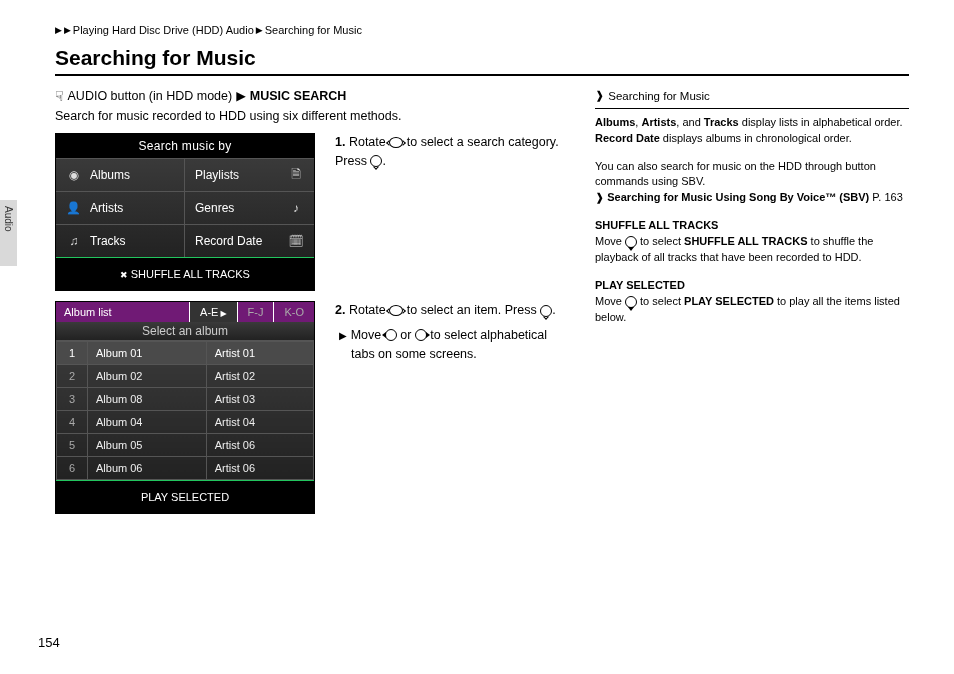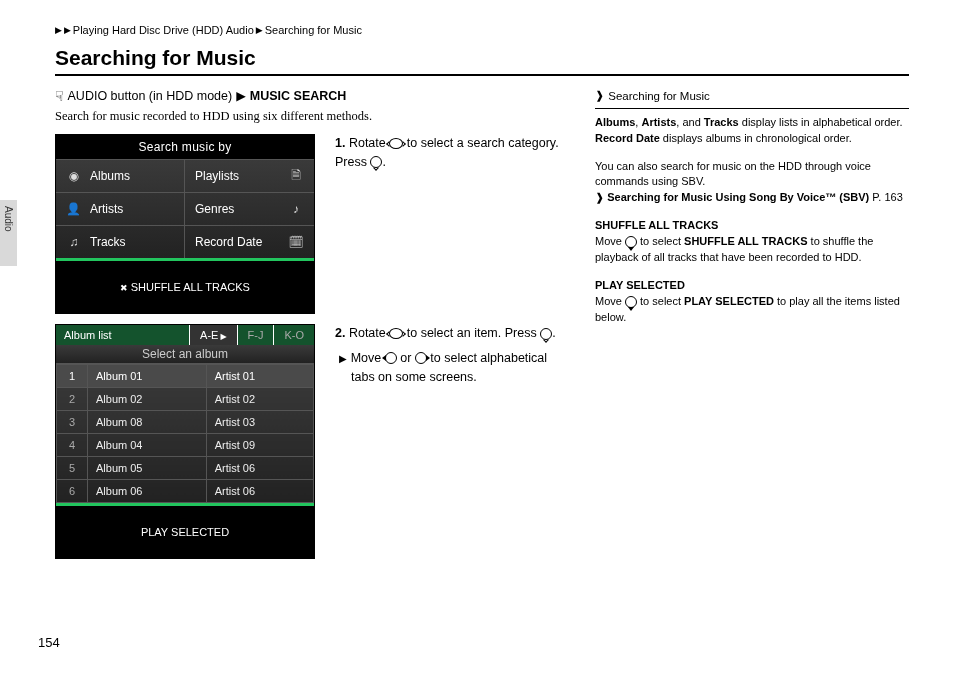--- a/index.html
+++ b/index.html
@@ -41,21 +41,21 @@
   .left-col { width: 510px; }
   .right-col { flex: 1; font-size: 11px; line-height: 1.45; }
   .cmdline {
     font-size: 12.5px;
     margin-bottom: 6px;
     display: flex;
     align-items: center;
     gap: 4px;
     flex-wrap: wrap;
   }
-  .intro { font-size: 12.5px; margin-bottom: 10px; font-family: Liberation Serif, serif; }
+  .intro { font-size: 12.5px; margin-bottom: 10px; }
   .body-row { display: flex; gap: 20px; margin-bottom: 10px; }
   .shot-wrap { flex: 0 0 260px; }
   .step-text { flex: 1; font-size: 12.5px; line-height: 1.5; }
   .step-text .tri { font-size: 10px; margin-right: 4px;}
   .step-num { font-weight: 700; }
   .sub-ind { padding-left: 16px; text-indent: -12px; margin-top:6px;}
   .screenshot {
     background: #1b1b1b;
     color: #fff;
     font-size: 11px;
@@ -85,26 +85,26 @@
   }
   .ss-cell:nth-child(2n){ border-right:none; justify-content: space-between;}
   .ss-icon {
     width: 16px; height: 16px;
     display: inline-flex; align-items:center; justify-content:center;
     font-size: 12px; color:#ddd;
   }
   .ss-footer {
     background: #000;
     text-align: center;
-    padding: 20px 0;
+    padding: 10px 0;
     font-size: 11px;
-    border-top: 3px solid #22c55e;
+    border-top: 1px solid #22c55e;
   }
   .tab-row {
-    display:flex; background:#14532d; font-size:11px;align-items:flex-end;
+    display:flex; background:#701a75; font-size:11px;align-items:flex-end;
   }
   .tab-row .tab-title{ flex:1; padding:4px 8px; color:#fff;}
   .tab-row .tab{ padding:4px 10px; color:#aaa; border-left:1px solid #ffffff;}
   .tab-row .tab.active{ color:#fff; background:#333;}
   .tab-row .tab .tri2{font-size:8px; margin-left:2px; color:#fff;}
   .sub-hint { font-size:12px; text-align:center; color:#ccc; background:linear-gradient(#3a3a3a,#222); padding:2px 0; border-bottom:1px solid #555;}
   .album-table{ width:100%; border-collapse:collapse; background:linear-gradient(#3a3a3a,#222);}
   .album-table td{ border:1px solid #555; padding:5px 8px; font-size:11px; color:#eee;}
   .album-table td.idx{ width:14px; text-align:center; color:#aaa;}
   .album-table td.hl{ background:#4a4a4a; color:#fff;}
@@ -266,21 +266,21 @@
                     <td>Artist 02</td>
                   </tr>
               <tr>
                     <td class="idx">3</td>
                     <td>Album 08</td>
                     <td>Artist 03</td>
                   </tr>
               <tr>
                     <td class="idx">4</td>
                     <td>Album 04</td>
-                    <td>Artist 09</td>
+                    <td>Artist 04</td>
                   </tr>
               <tr>
                     <td class="idx">5</td>
                     <td>Album 05</td>
                     <td>Artist 06</td>
                   </tr>
               <tr>
                     <td class="idx">6</td>
                     <td>Album 06</td>
                     <td>Artist 06</td>
@@ -312,21 +312,21 @@
 
     <div class="right-col">
       <div class="right-head">
         <span class="link-icon glyph">❱</span>
         <span>Searching for Music</span>
       </div>
       <div class="rp">
         <b>Albums</b><span>, </span><b>Artists</b><span>, and </span><b>Tracks</b><span> display lists in alphabetical order. </span><b>Record Date</b><span> displays albums in chronological order.</span>
       </div>
       <div class="rp">
-        <span>You can also search for music on the HDD through voice commands using SBV.</span><br>
+        <span>You can also search for music on the HDD through button commands using SBV.</span><br>
         <span class="link-icon glyph">❱</span>
         <b>Searching for Music Using Song By Voice™ (SBV)</b>
         <span>P. 163</span>
       </div>
       <div class="rp">
         <b>SHUFFLE ALL TRACKS</b><br>
         <span>Move</span>
         <span class="joy d"></span>
         <span>to select</span>
         <b>SHUFFLE ALL TRACKS</b>

